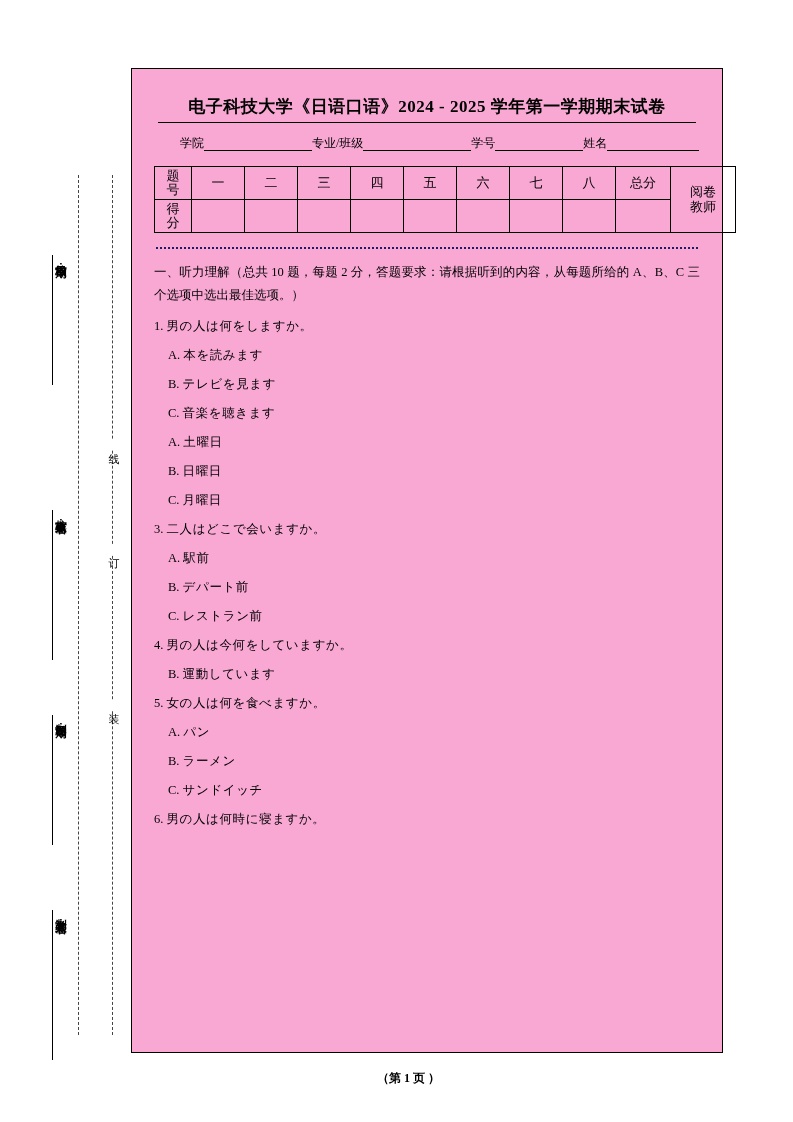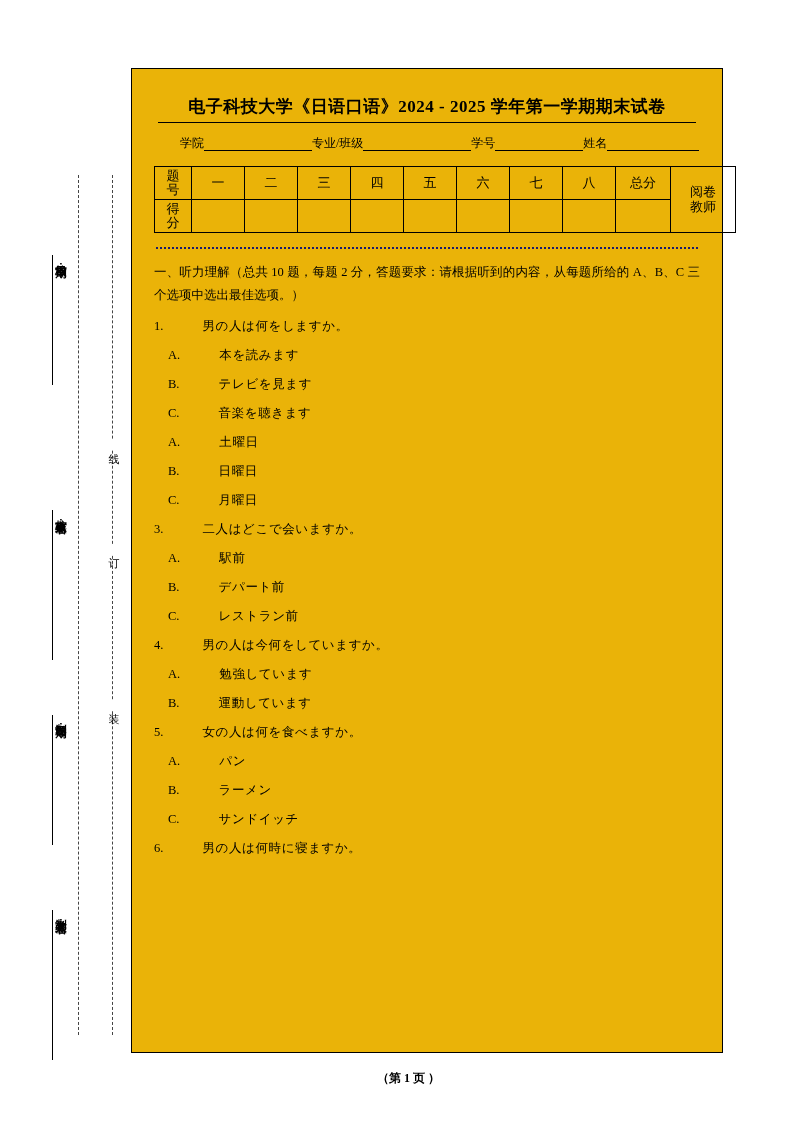--- a/index.html
+++ b/index.html
@@ -57,21 +57,21 @@
 
   
   .exam-frame {
     position: absolute;
     left: 131px;
     top: 68px;
     width: 592px;
     height: 985px;
     border: 1px solid #000;
     box-sizing: border-box;
-    background: #eab308;
+    background: #f9a8d4;
   }
   .inner {
     padding: 16px 22px 0 22px;
   }
 
   .title {
     text-align: center;
     font-size: 17px;
     font-weight: bold;
     letter-spacing: 0.5px;
@@ -147,21 +147,21 @@
   .q {
     font-size: 12.5px;
     line-height: 1.6;
     margin: 9px 0 0 0;
   }
   .opt {
     font-size: 12.5px;
     line-height: 1.6;
     margin: 9px 0 0 14px;
   }
-  .jp { font-family: "DejaVu Serif", serif; letter-spacing: 0.6px; margin-left: 36px; }
+  .jp { font-family: "DejaVu Serif", serif; letter-spacing: 0.6px; }
 
   .page-footer {
     position: absolute;
     left: 12px;
     top: 1070px;
     width: 793px;
     text-align: center;
     font-size: 12px;
     font-weight: bold;
   }
@@ -296,24 +296,20 @@
     <div class="opt">
       <span>C.</span>
       <span class="jp">レストラン前</span>
     </div>
 
     <div class="q">
       <span>4.</span>
       <span class="jp">男の人は今何をしていますか。</span>
     </div>
     <div class="opt">
-      <span>A.</span>
-      <span class="jp">勉強しています</span>
-    </div>
-    <div class="opt">
       <span>B.</span>
       <span class="jp">運動しています</span>
     </div>
 
     <div class="q">
       <span>5.</span>
       <span class="jp">女の人は何を食べますか。</span>
     </div>
     <div class="opt">
       <span>A.</span>

